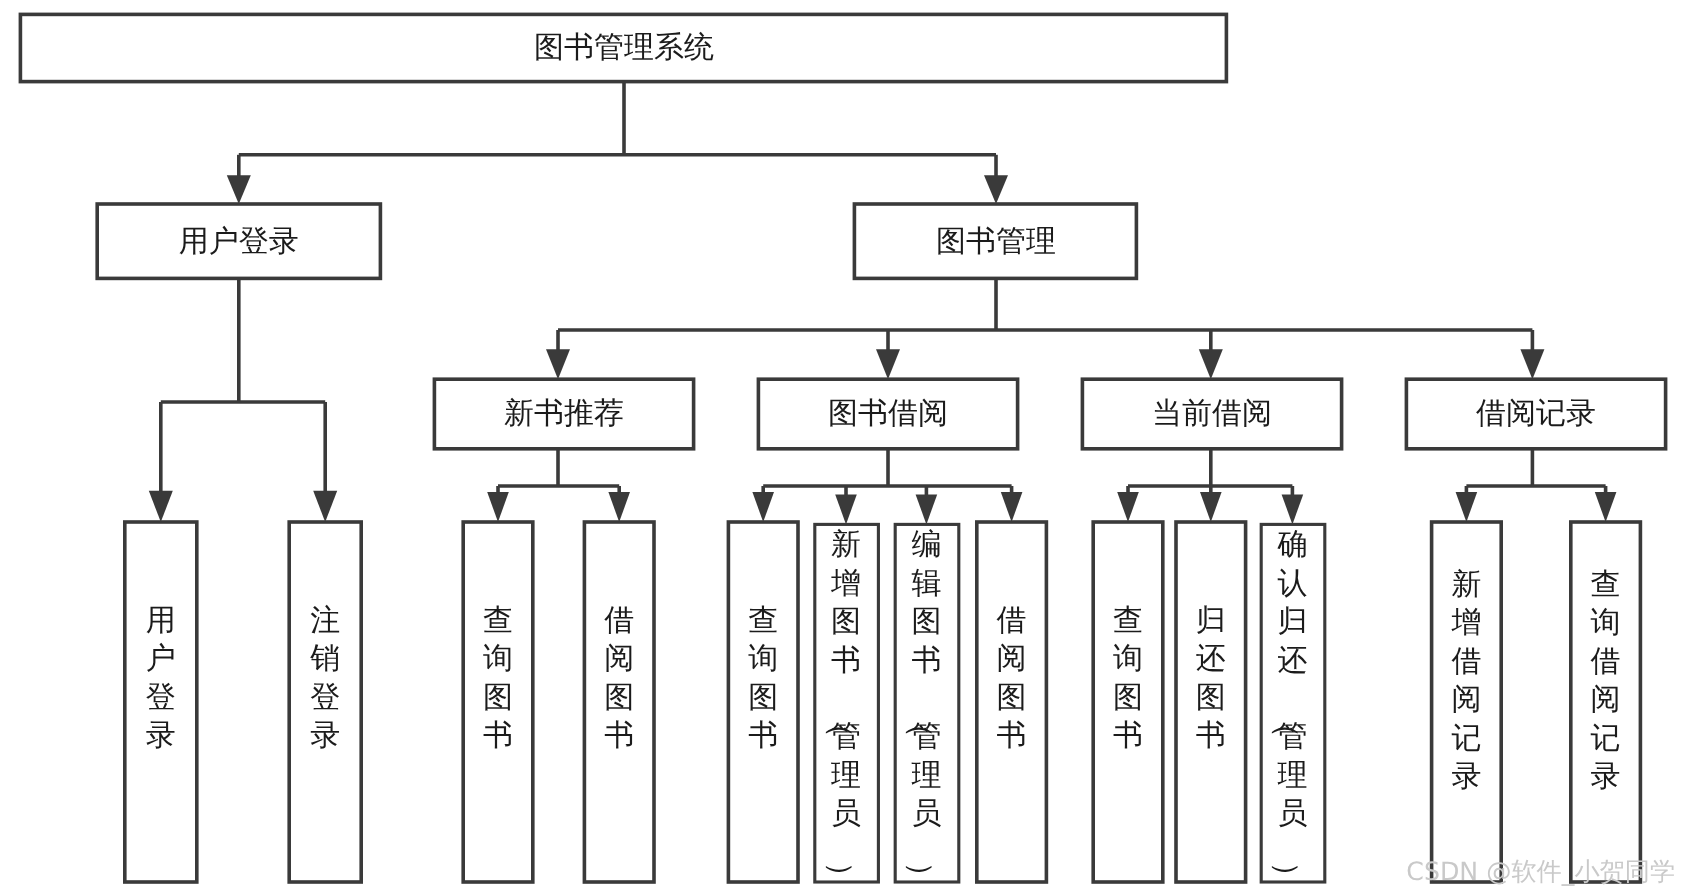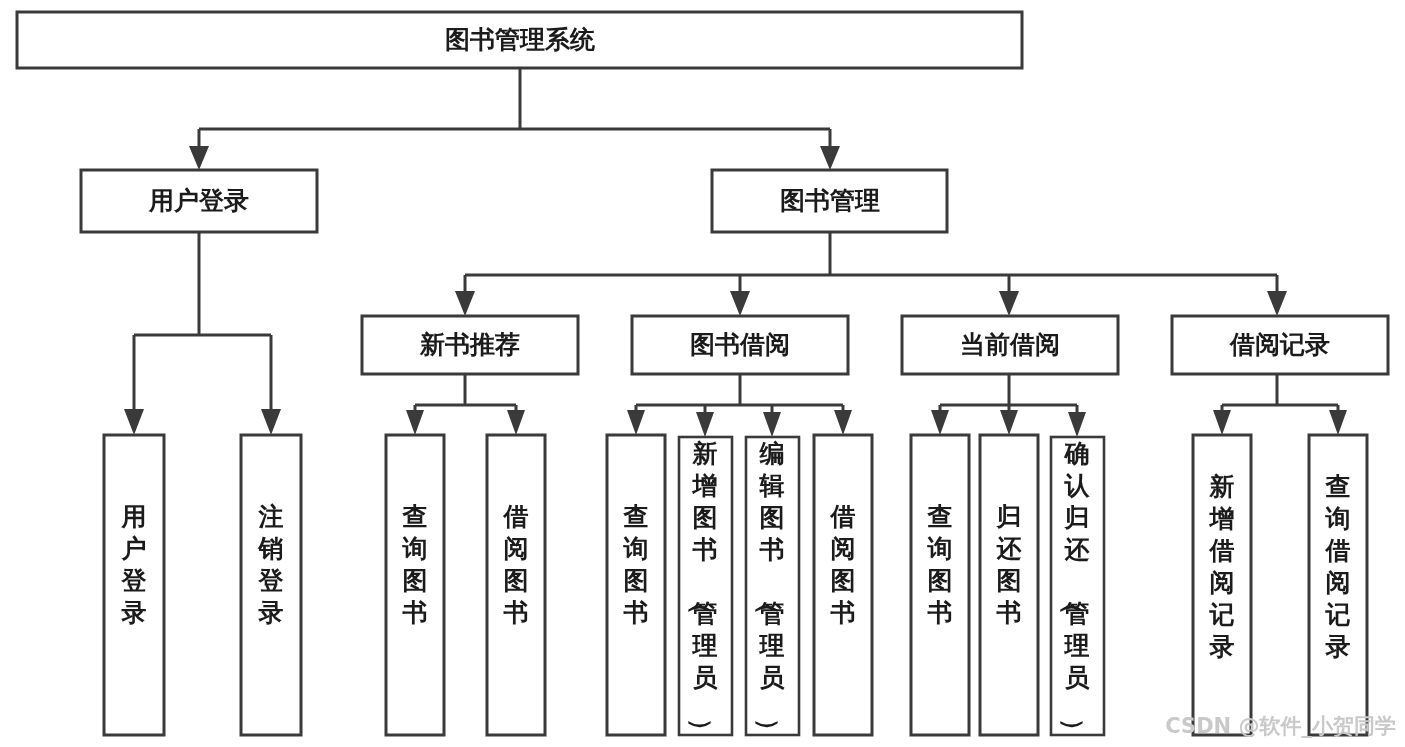--- a/index.html
+++ b/index.html
@@ -10,21 +10,20 @@
   }
   body {
     font-family: "DejaVu Sans", "Liberation Sans", sans-serif;
   }
   #diagram-root {
     position: relative;
     width: 1405px;
     height: 747px;
     background: #ffffff;
     overflow: hidden;
-    font-weight: bold;
   }
   svg.tree-canvas {
     position: absolute;
     top: 0;
     left: 0;
     width: 1405px;
     height: 747px;
     display: block;
   }
   .node-box {

